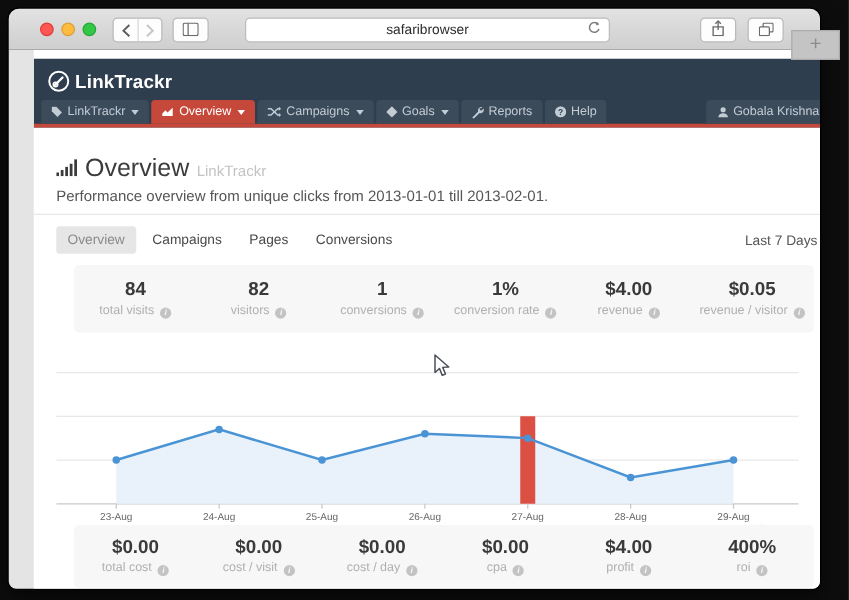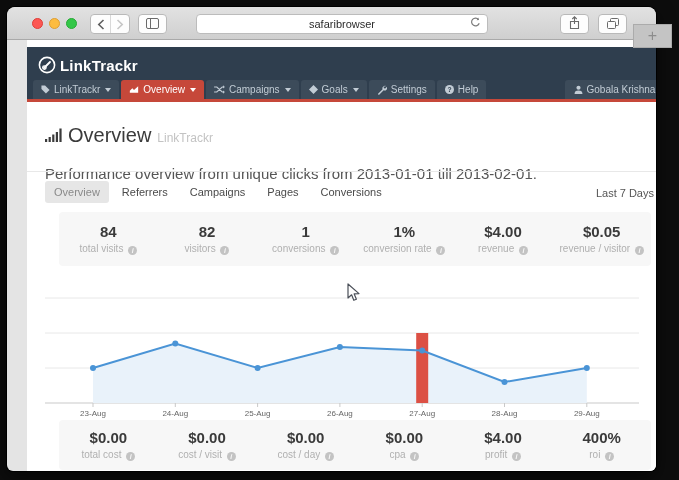--- a/index.html
+++ b/index.html
@@ -52,21 +52,21 @@
   .nav-btn.active { background:#c6483a; color:#fff; }
   .nav-ic { display:inline-flex; align-items:center; }
   .caret { width:0; height:0; border-left:3px solid transparent; border-right:3px solid transparent;
            border-top:4px solid currentColor; margin-left:1px; }
   .user-btn { position:absolute; right:12px; bottom:0; height:19px; padding:0 9px; background:#3c4b5a;
               border-radius:3px 3px 0 0; display:flex; align-items:center; gap:4px; font-size:10px; color:#c2ccd5; }
 
   .hdr-title { position:absolute; left:18px; top:84px; display:flex; align-items:baseline; gap:6px; }
   .hdr-title .ttl { font-size:20px; color:#3b3b3b; }
   .hdr-title .brand { font-size:12px; color:#c3c3c3; }
-  .hdr-sub { position:absolute; left:18px; top:110px; font-size:15px; color:#555;margin-top:15px; }
+  .hdr-sub { position:absolute; left:18px; top:110px; font-size:12px; color:#555; }
   .divider { position:absolute; left:0; top:131px; width:100%; height:1px; background:#e8e8e8; }
 
   .tabrow { position:absolute; left:18px; top:141px; display:flex; gap:4px; align-items:center; }
   .tab { font-size:11px; color:#4a4a4a; padding:5px 9px; border-radius:3px; cursor:default; white-space:nowrap; }
   .tab.active { background:#e6e6e6; color:#8a8a8a; }
   .range { position:absolute; right:16px; top:147px; font-size:11px; color:#555;
            display:flex; align-items:center; gap:16px; }
   .range .caret { border-top-color:#3e83c4; }
 
   .panel { position:absolute; left:32px; width:592px; background:#f7f7f7; border-radius:4px;
@@ -188,21 +188,21 @@
               </span>
               <span>Goals</span>
               <span class="caret"></span>
             </div>
             <div class="nav-btn">
               <span class="nav-ic">
                 <svg width="10" height="10" viewBox="0 0 12 12">
                   <path d="M11 1.2 A3.1 3.1 0 0 0 6.7 5.1 L1 10.8 L2.3 12 L8 6.4 A3.1 3.1 0 0 0 11.9 2.1 L9.9 4.1 L8.3 3.8 L8 2.2 Z" fill="currentColor"></path>
                 </svg>
               </span>
-              <span>Settings</span>
+              <span>Reports</span>
             </div>
             <div class="nav-btn">
               <span class="nav-ic">
                 <svg width="9" height="9" viewBox="0 0 10 10">
                   <circle cx="5" cy="5" r="5" fill="currentColor"></circle>
                   <text x="5" y="7.6" font-size="7.5" text-anchor="middle" fill="#2f3e4e" font-family="sans-serif" font-weight="bold">?</text>
                 </svg>
               </span>
               <span>Help</span>
             </div>
@@ -233,21 +233,20 @@
           </span>
         <span class="ttl">Overview</span>
         <span class="brand">LinkTrackr</span>
       </div>
       <div class="hdr-sub">Performance overview from unique clicks from 2013-01-01 till 2013-02-01.</div>
 
       <div class="divider"></div>
 
       <div class="tabrow" id="tabrow">
           <div class="tab active">Overview</div>
-          <div class="tab">Referrers</div>
           <div class="tab">Campaigns</div>
           <div class="tab">Pages</div>
           <div class="tab">Conversions</div>
         </div>
       <div class="range">
         <span>Last 7 Days</span>
         <span class="caret"></span>
       </div>
 
       <div class="panel top" id="stats-top">

